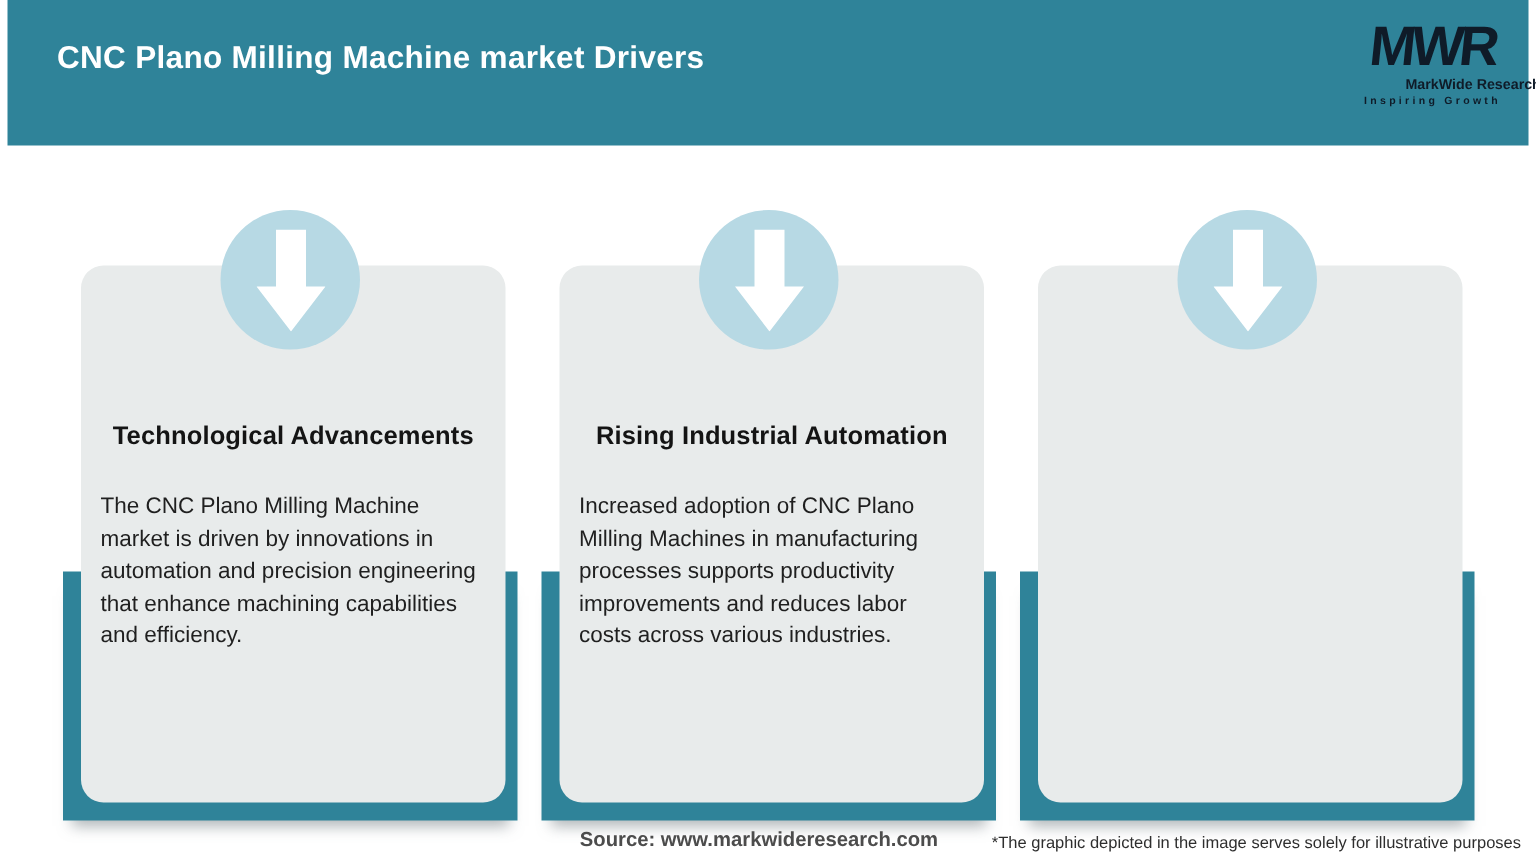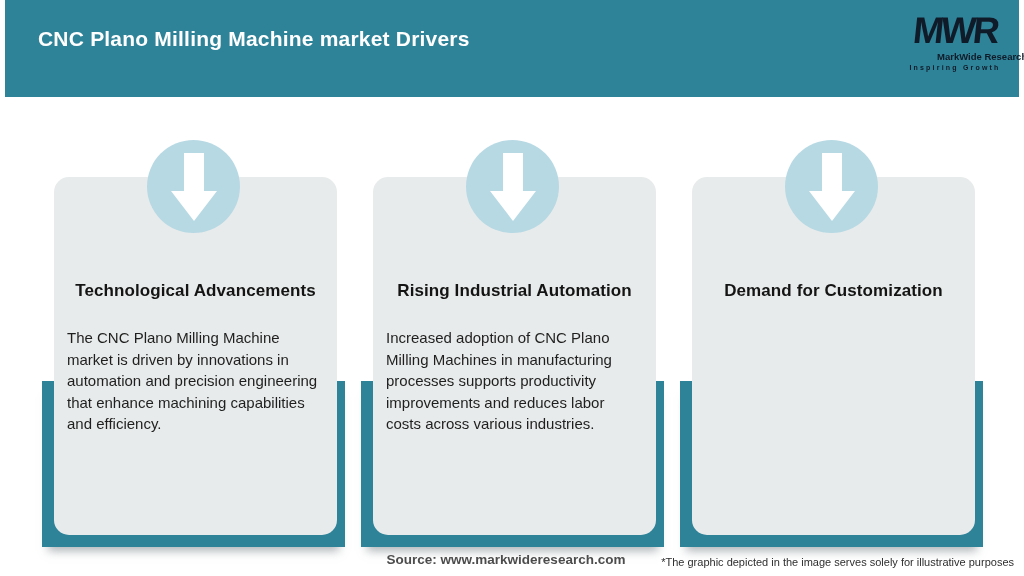--- a/index.html
+++ b/index.html
@@ -150,21 +150,20 @@
     <div class="circle">
       <svg width="46" height="68" viewBox="0 0 46 68">
         <polygon points="13,0 33,0 33,38 46,38 23,68 0,38 13,38" fill="#ffffff"></polygon>
       </svg>
     </div>
   </section>
 
   <section class="col col-3">
     <div class="backdrop-bar"></div>
     <div class="card">
-      <h2 class="card-title">Demand for Customization</h2>
     </div>
     <div class="circle">
       <svg width="46" height="68" viewBox="0 0 46 68">
         <polygon points="13,0 33,0 33,38 46,38 23,68 0,38 13,38" fill="#ffffff"></polygon>
       </svg>
     </div>
   </section>
 
   <footer>
     <div class="source">Source: www.markwideresearch.com</div>

